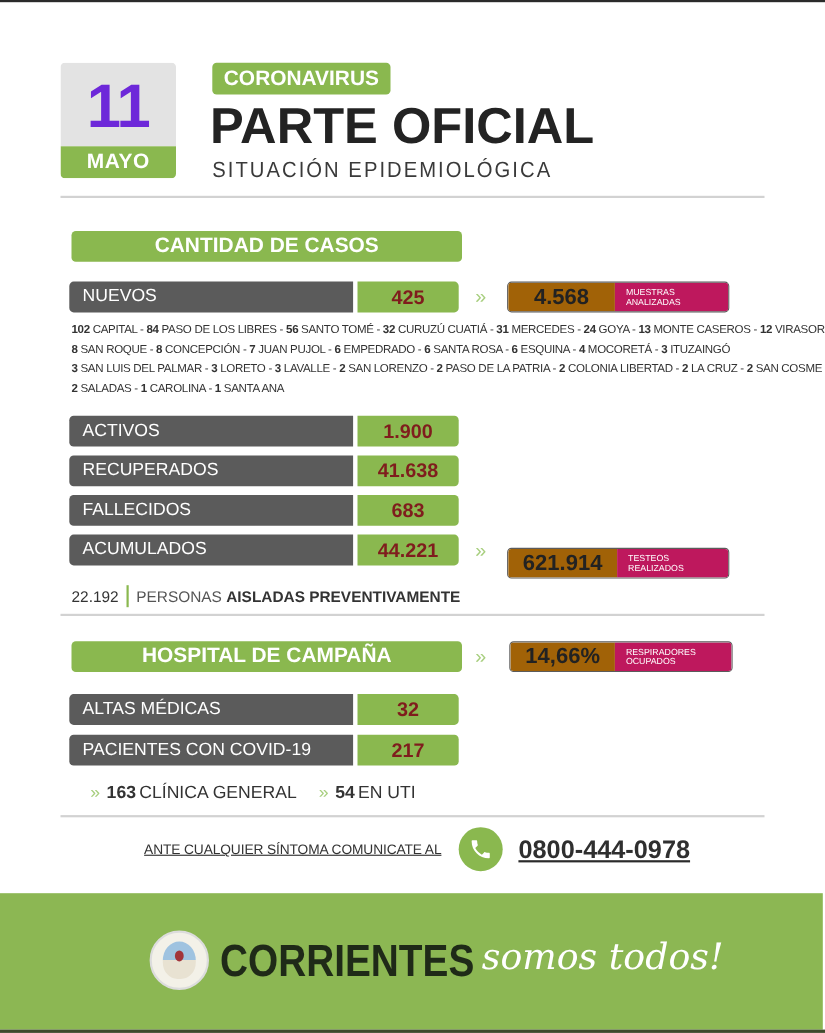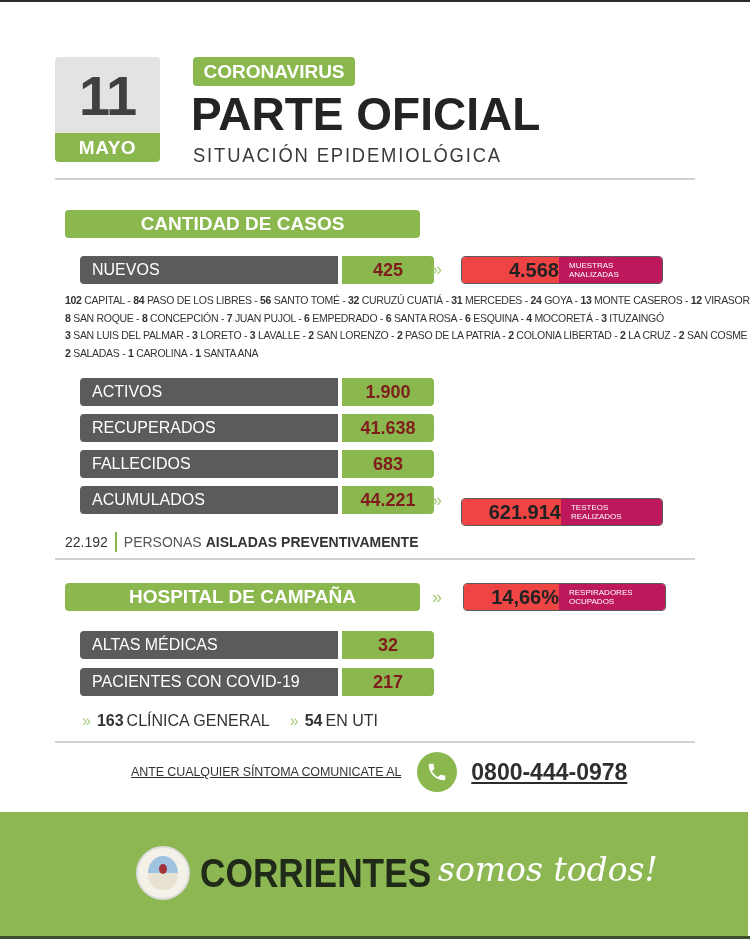--- a/index.html
+++ b/index.html
@@ -4,41 +4,41 @@
 <style>
   * { box-sizing: border-box; margin: 0; padding: 0; }
   html, body { width: 750px; height: 939px; background: #ffffff; overflow: hidden; }
   body { position: relative; font-family: "Liberation Sans", "DejaVu Sans", sans-serif; color: #2b2b2b; }
 
   .top-line { position: absolute; left: 0; top: 0; width: 750px; height: 2px; background: #2a2a2a; }
   .bottom-line { position: absolute; left: 0; bottom: 0; width: 750px; height: 3px; background: #3d4a2c; }
 
   
   .date-box { position: absolute; left: 55px; top: 57px; width: 105px; height: 105px; border-radius: 4px; overflow: hidden; }
-  .date-day { height: 76px; background: #e3e3e3; font-weight: bold; font-size: 56px; line-height: 78px; text-align: center; color: #404040; letter-spacing: -1px; }
+  .date-day { height: 76px; background: #e3e3e3; font-weight: bold; font-size: 56px; line-height: 78px; text-align: center; color: #6d28d9; letter-spacing: -1px; }
   .date-month { height: 29px; background: #8ab84f; color: #fff; font-size: 19px; font-weight: bold; line-height: 29px; text-align: center; letter-spacing: 0.5px; }
 
   .corona-tag { position: absolute; left: 193px; top: 57px; width: 162px; height: 29px; background: #8ab84f; border-radius: 4px; color: #fff; font-weight: bold; font-size: 19px; line-height: 29px; text-align: center; }
   .title { position: absolute; left: 191px; top: 84px; font-size: 46px; font-weight: bold; color: #232323; letter-spacing: 0px; line-height: 60px; }
   .subtitle { position: absolute; left: 193px; top: 142px; font-size: 20px; color: #3a3a3a; letter-spacing: 2px; line-height: 26px; transform: scaleX(0.92); transform-origin: left; }
 
   .divider { position: absolute; height: 2px; background: #d2d2d2; }
 
   
   .section-bar { position: absolute; background: #8ab84f; border-radius: 4px; color: #fff; font-weight: bold; text-align: center; font-size: 19px; }
 
   
-  .stat-row { position: absolute; left: 80px; height: 28px; display: flex; border-radius: 12px; }
+  .stat-row { position: absolute; left: 63px; height: 28px; display: flex; border-radius: 12px; }
   .stat-label { width: 258px; background: #5b5b5b; color: #fff; font-size: 16px; line-height: 28px; padding-left: 12px; border-radius: 4px 0 0 4px; }
   .stat-value { width: 92px; margin-left: 4px; background: #8ab84f; color: #7f1d1d; font-weight: bold; font-size: 18px; line-height: 28px; text-align: center; border-radius: 0 4px 4px 0; }
 
   
   .chev { position: absolute; color: #a8cf7f; font-size: 18px; line-height: 20px; }
   .info-box { position: absolute; height: 28px; display: flex; border: 1px solid #5b5b5b; border-radius: 4px; overflow: hidden; }
-  .info-num { background: #ef4444; color: #222; font-weight: bold; font-size: 20px; line-height: 26px; text-align: right; }
+  .info-num { background: #a16207; color: #222; font-weight: bold; font-size: 20px; line-height: 26px; text-align: center; }
   .info-cap { background: #be185d; color: #fff; font-size: 8px; line-height: 9px; padding: 4px 0 0 10px; }
 
   .localities { position: absolute; left: 65px; top: 292px; width: 650px; font-size: 10.5px; line-height: 17.5px; color: #333; letter-spacing: -0.3px; }
   .localities b { font-weight: bold; }
   .loc-line { white-space: nowrap; }
 
   .aisladas { position: absolute; left: 65px; top: 532px; font-size: 14px; line-height: 20px; color: #333; display: flex; align-items: center; }
   .aisladas .bar { display: inline-block; width: 2px; height: 20px; background: #8ab84f; margin: 0 7px; }
   .aisladas .light { color: #555; }
   .aisladas .strong { font-weight: bold; color: #333; margin-left: 4px; }

